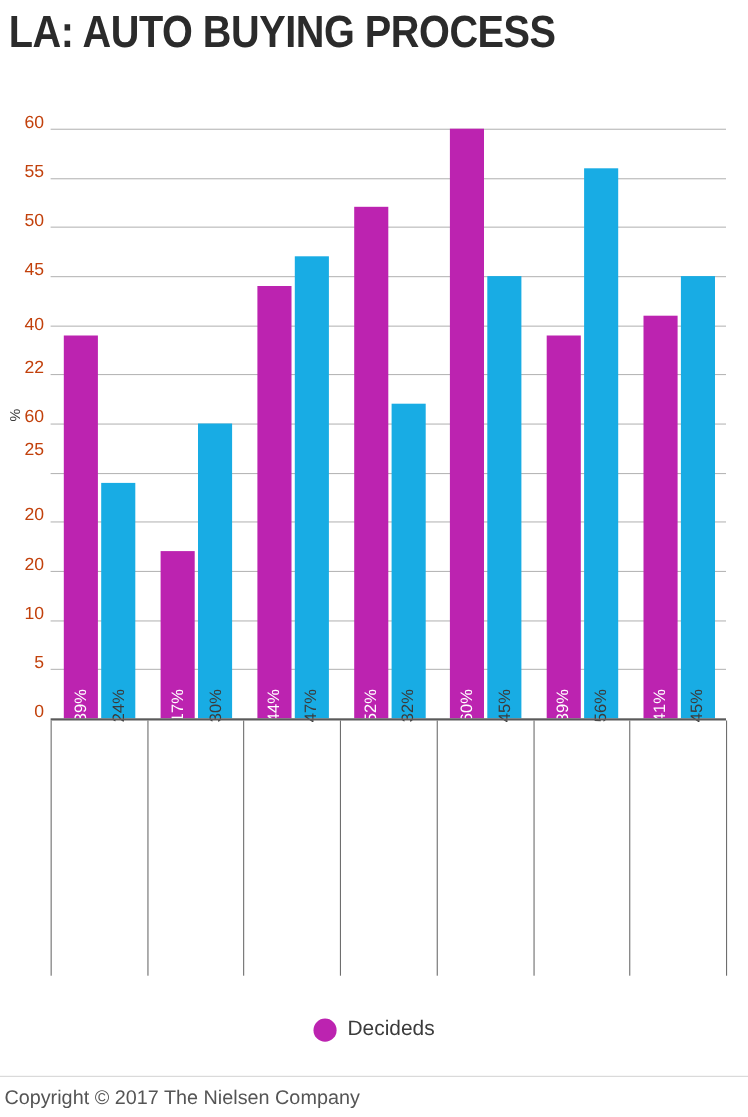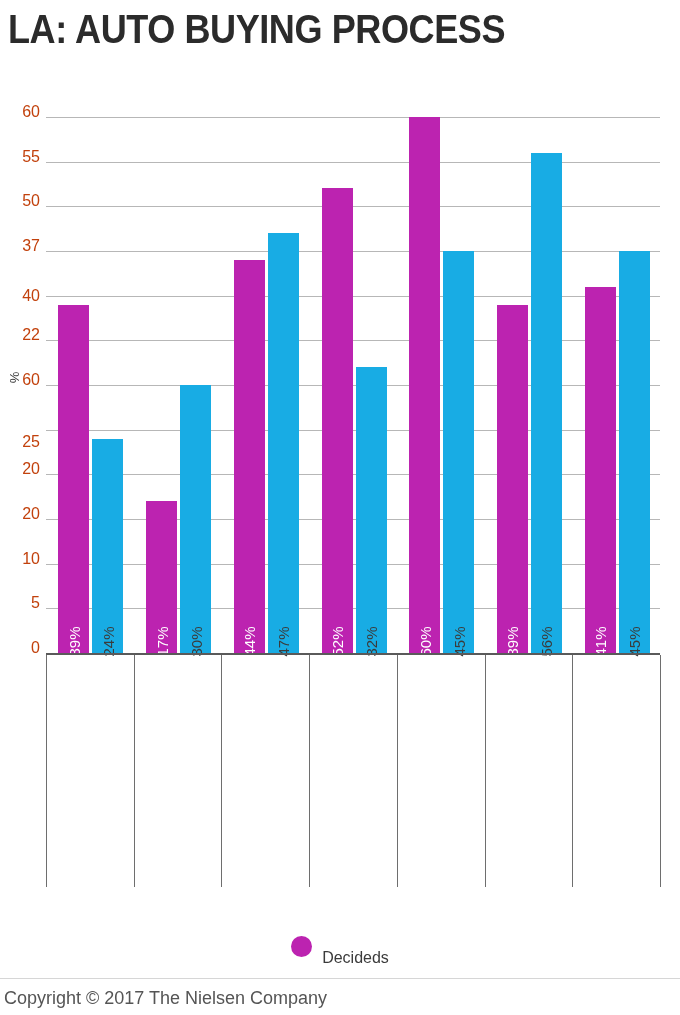--- a/index.html
+++ b/index.html
@@ -147,23 +147,22 @@
   }
   .legend-dot {
     width: 21px;
     height: 21px;
     border-radius: 50%;
     display: block;
   }
   .legend-dot.decided  { background: #bc23b0; }
   .legend-dot.undecided{ background: #18ace4; }
   .legend-label {
-    font-size: 16px;
+    font-size: 19px;
     color: #3b3b3b;
-    margin-top: 24px;
   }
 
   
   #footer-rule {
     position: absolute;
     left: 0;
     top: 978px;
     width: 680px;
     height: 1px;
     background: #d6d6d6;
@@ -180,25 +179,25 @@
 <body>
 
 <div id="chart-title">LA: AUTO BUYING PROCESS</div>
 
 <div id="y-ticks">
     <div class="ytick" style="top: 640px;">0</div>
     <div class="ytick" style="top: 595.333px;">5</div>
     <div class="ytick" style="top: 550.667px;">10</div>
     <div class="ytick" style="top: 506px;">20</div>
     <div class="ytick" style="top: 461.333px; margin-left: 20px;">20</div>
-    <div class="ytick" style="top: 434px;">25</div>
+    <div class="ytick" style="top: 402px;">25</div>
     <div class="ytick" style="top: 372px;">60</div>
     <div class="ytick" style="top: 327.333px;">22</div>
     <div class="ytick" style="top: 288px;">40</div>
-    <div class="ytick" style="top: 238px;">37</div>
+    <div class="ytick" style="top: 238px;">45</div>
     <div class="ytick" style="top: 193.333px;">50</div>
     <div class="ytick" style="top: 148.667px;">55</div>
     <div class="ytick" style="top: 104px;">60</div>
   </div>
 <div id="y-axis-title">%</div>
 
 <div id="plot-region">
   <div id="gridlines">
       <div class="gridline" style="top: 491.333px;"></div>
       <div class="gridline" style="top: 446.667px;"></div>

